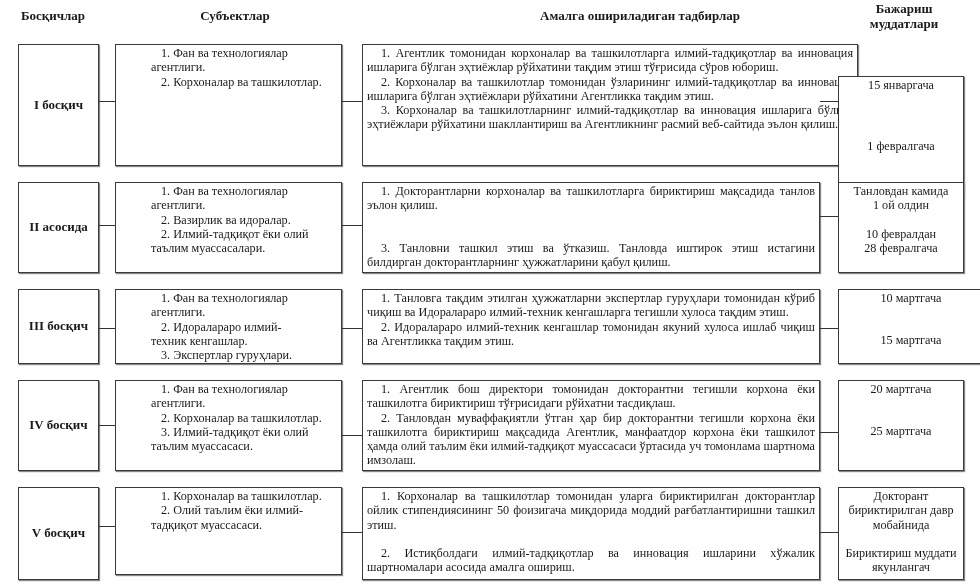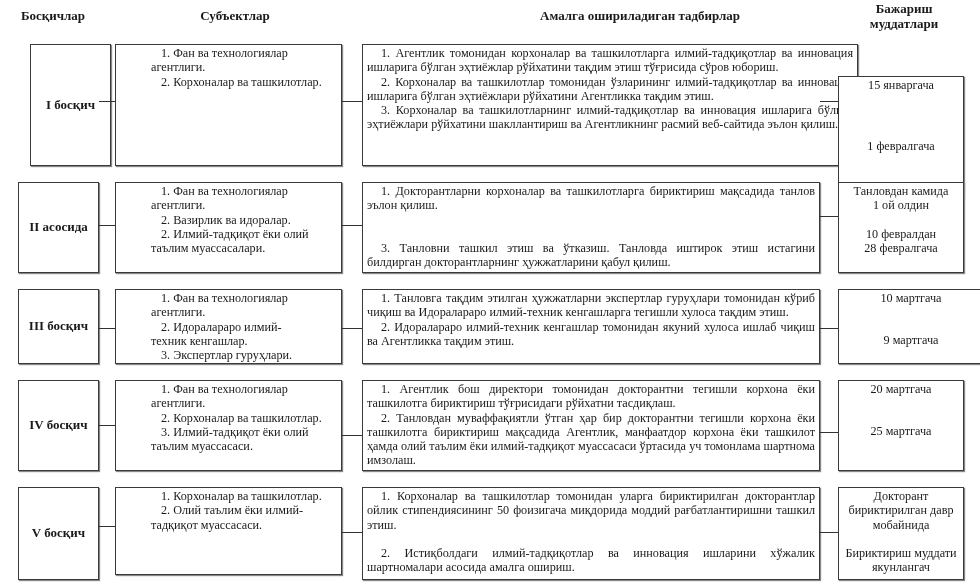--- a/index.html
+++ b/index.html
@@ -21,21 +21,21 @@
 <body>
 
 <div class="hdr" style="left:18px; top:8px; width:70px;">Босқичлар</div>
 <div class="hdr" style="left:190px; top:8px; width:90px;">Субъектлар</div>
 <div class="hdr" style="left:460px; top:8px; width:280px;text-align:right;">Амалга ошириладиган тадбирлар</div>
 <div class="hdr" style="left:845px; top:1px; width:118px;">
   <div>Бажариш</div>
   <div>муддатлари</div>
 </div>
 
-<div class="box stage" style="left:18px; top:44px; width:81px; height:122px;margin-left:12px;">
+<div class="box stage" style="left:18px; top:44px; width:81px; height:122px;">
     <span>I босқич</span>
   </div>
 <div class="conn" style="left:99px; top:101px; width:16px;"></div>
 <div class="box subj" style="left:115px; top:44px; width:227px; height:122px;">
   <div class="it">1. Фан ва технологиялар агентлиги.</div>
   <div class="it">2. Корхоналар ва ташкилотлар.</div>
 </div>
 <div class="conn" style="left:342px; top:101px; width:20px;"></div>
 <div class="box act" style="left:362px; top:44px; width:496px; height:122px;">
   <div class="it">1. Агентлик томонидан корхоналар ва ташкилотларга илмий-тадқиқотлар ва инновация ишларига бўлган эҳтиёжлар рўйхатини тақдим этиш тўғрисида сўров юбориш.</div>
@@ -84,21 +84,21 @@
 <div class="conn" style="left:342px; top:328px; width:20px;"></div>
 <div class="box act" style="left:362px; top:289px; width:458px; height:75px;">
   <div class="it">1. Танловга тақдим этилган ҳужжатларни экспертлар гуруҳлари томонидан кўриб чиқиш ва Идоралараро илмий-техник кенгашларга тегишли хулоса тақдим этиш.</div>
   <div class="it">2. Идоралараро илмий-техник кенгашлар томонидан якуний хулоса ишлаб чиқиш ва Агентликка тақдим этиш.</div>
 </div>
 <div class="conn" style="left:820px; top:328px; width:18px;"></div>
 <div class="box dl" style="left:838px; top:289px; width:146px; height:75px;">
   <div>10 мартгача</div>
   <div class="gap"></div>
     <div class="gap"></div>
-  <div>9 мартгача</div>
+  <div>15 мартгача</div>
 </div>
 
 <div class="box stage" style="left:18px; top:380px; width:81px; height:91px;">
     <span>IV босқич</span>
   </div>
 <div class="conn" style="left:99px; top:425px; width:16px;"></div>
 <div class="box subj" style="left:115px; top:380px; width:227px; height:91px;">
   <div class="it">1. Фан ва технологиялар агентлиги.</div>
   <div class="it">2. Корхоналар ва ташкилотлар.</div>
   <div class="it">3. Илмий-тадқиқот ёки олий таълим муассасаси.</div>

